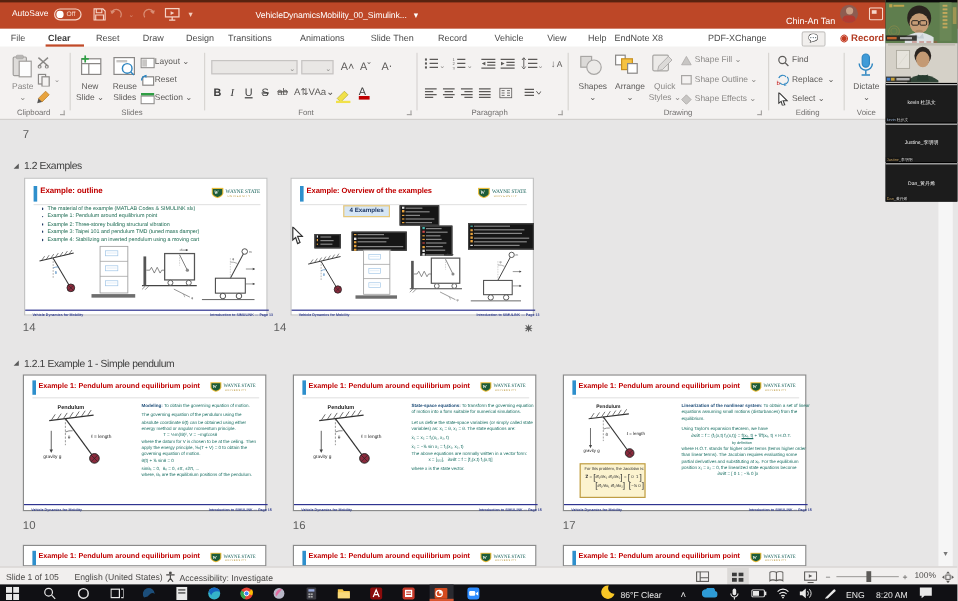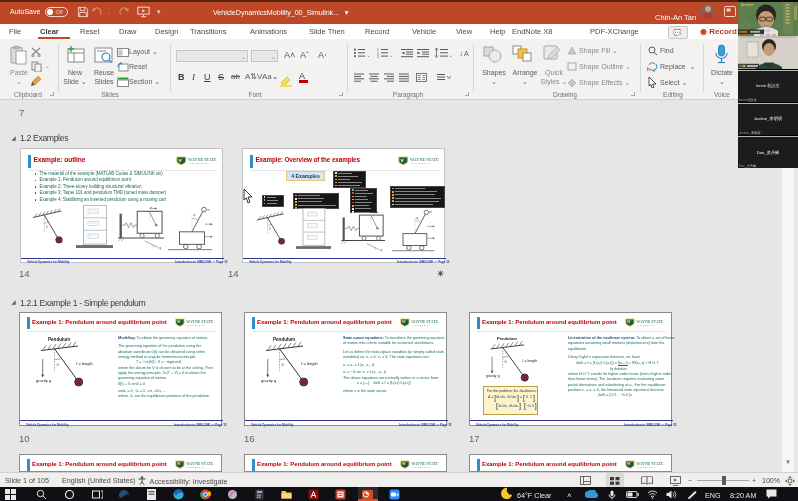--- a/index.html
+++ b/index.html
@@ -915,21 +915,21 @@
     </svg>
   <svg class="tbi" style="left:389px" viewBox="0 0 11 11">
       <rect x="0.5" y="0.5" width="10" height="10" rx="2" fill="#2d8cff"></rect>
       <rect x="2" y="3.5" width="5" height="4" rx="1" fill="#fff"></rect>
       <path d="M7.5 5.5 l2 -1.5 v3.5 l-2 -1.5" fill="#fff"></path>
     </svg>
 
   <svg class="abs" style="left:500px;top:0px" width="13" height="13" viewBox="0 0 14 15">
       <path d="M8 1 A6.5 6.5 0 1 0 13.5 9 A5.5 5.5 0 0 1 8 1 z" fill="#f8c626"></path>
     </svg>
-  <span class="traytxt" style="left:517px">64°F Clear</span>
+  <span class="traytxt" style="left:517px">86°F Clear</span>
   <span class="traytxt" style="left:567px;font-size:8px">˄</span>
   <svg class="abs" style="left:585px;top:3px" width="13" height="9" viewBox="0 0 13 9">
       <path d="M3 8 a3.5 3.5 0 0 1 0.5 -7 a4 4 0 0 1 7.5 1.5 a2.8 2.8 0 0 1 -0.5 5.5 z" fill="#2e9bd6"></path>
     </svg>
   <svg class="abs" style="left:608px;top:2.5px" width="8" height="10" viewBox="0 0 8 10">
       <rect x="2.5" y="0.5" width="3" height="5.5" rx="1.5" fill="#e8e8e8"></rect>
       <path d="M1 4.5 a3 3 0 0 0 6 0 M4 7.5 v2" stroke="#e8e8e8" stroke-width="0.9" fill="none"></path>
     </svg>
   <svg class="abs" style="left:626px;top:4px" width="13" height="7" viewBox="0 0 13 7">
       <rect x="0.5" y="0.5" width="10.5" height="6" rx="1" fill="none" stroke="#e8e8e8" stroke-width="0.9"></rect>

